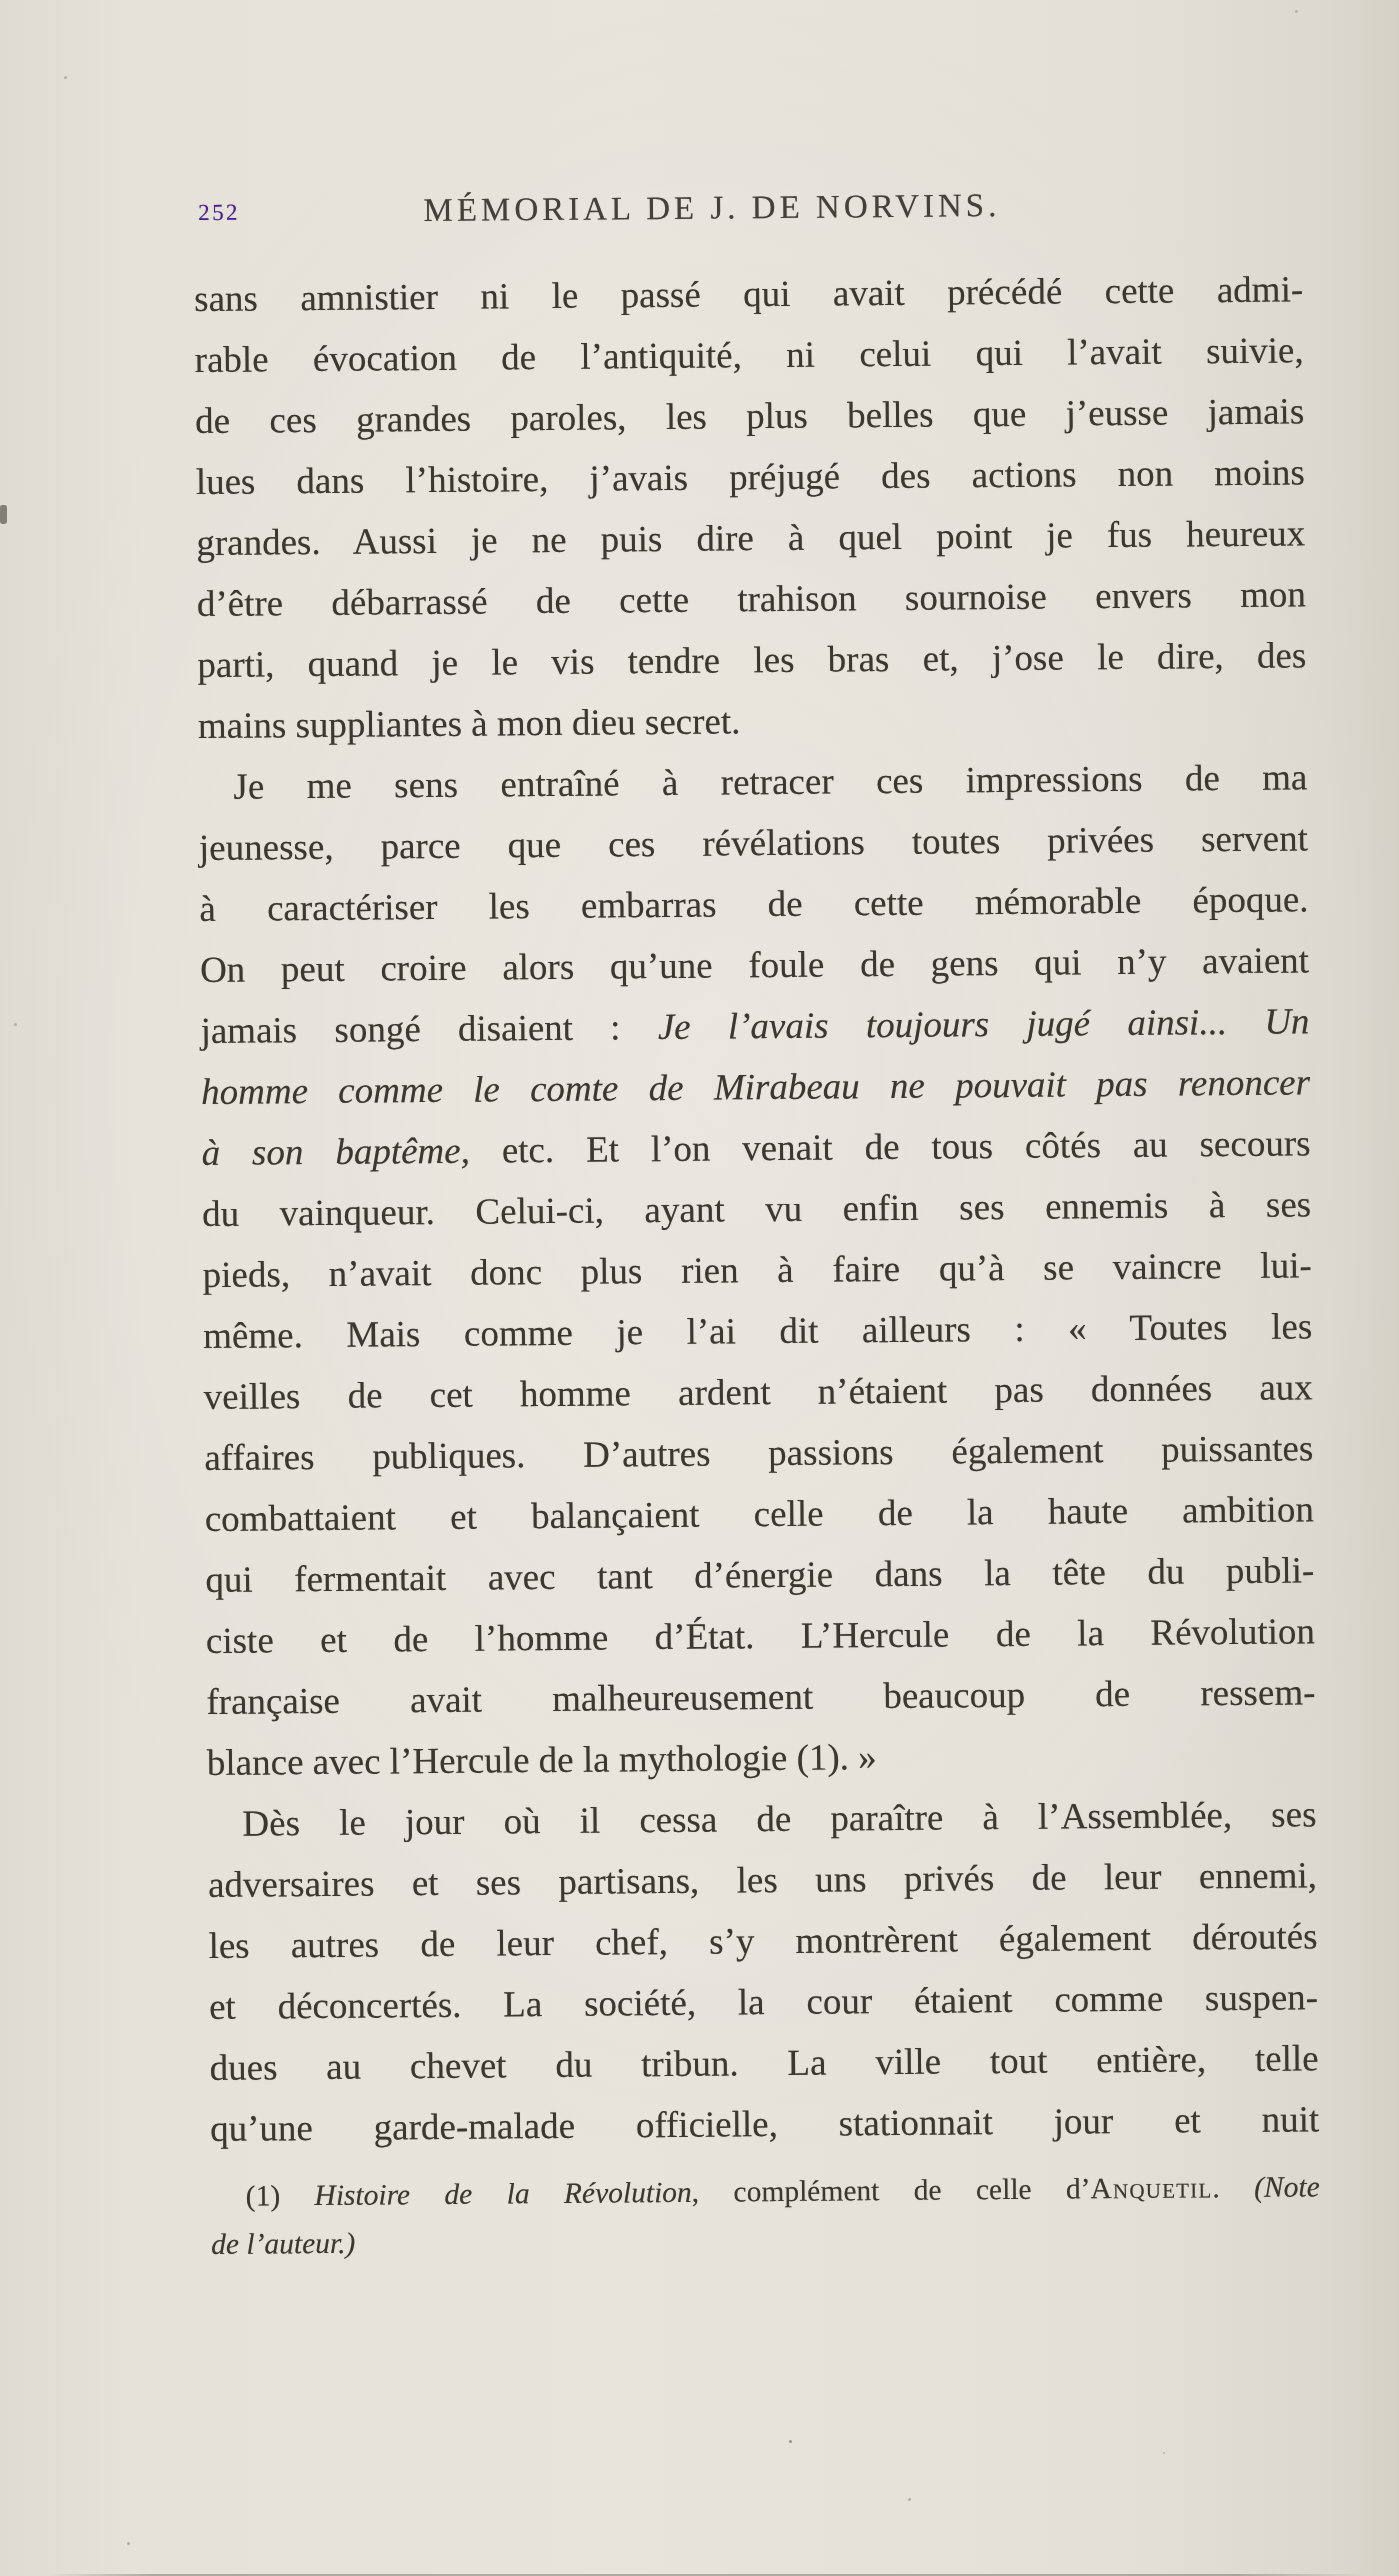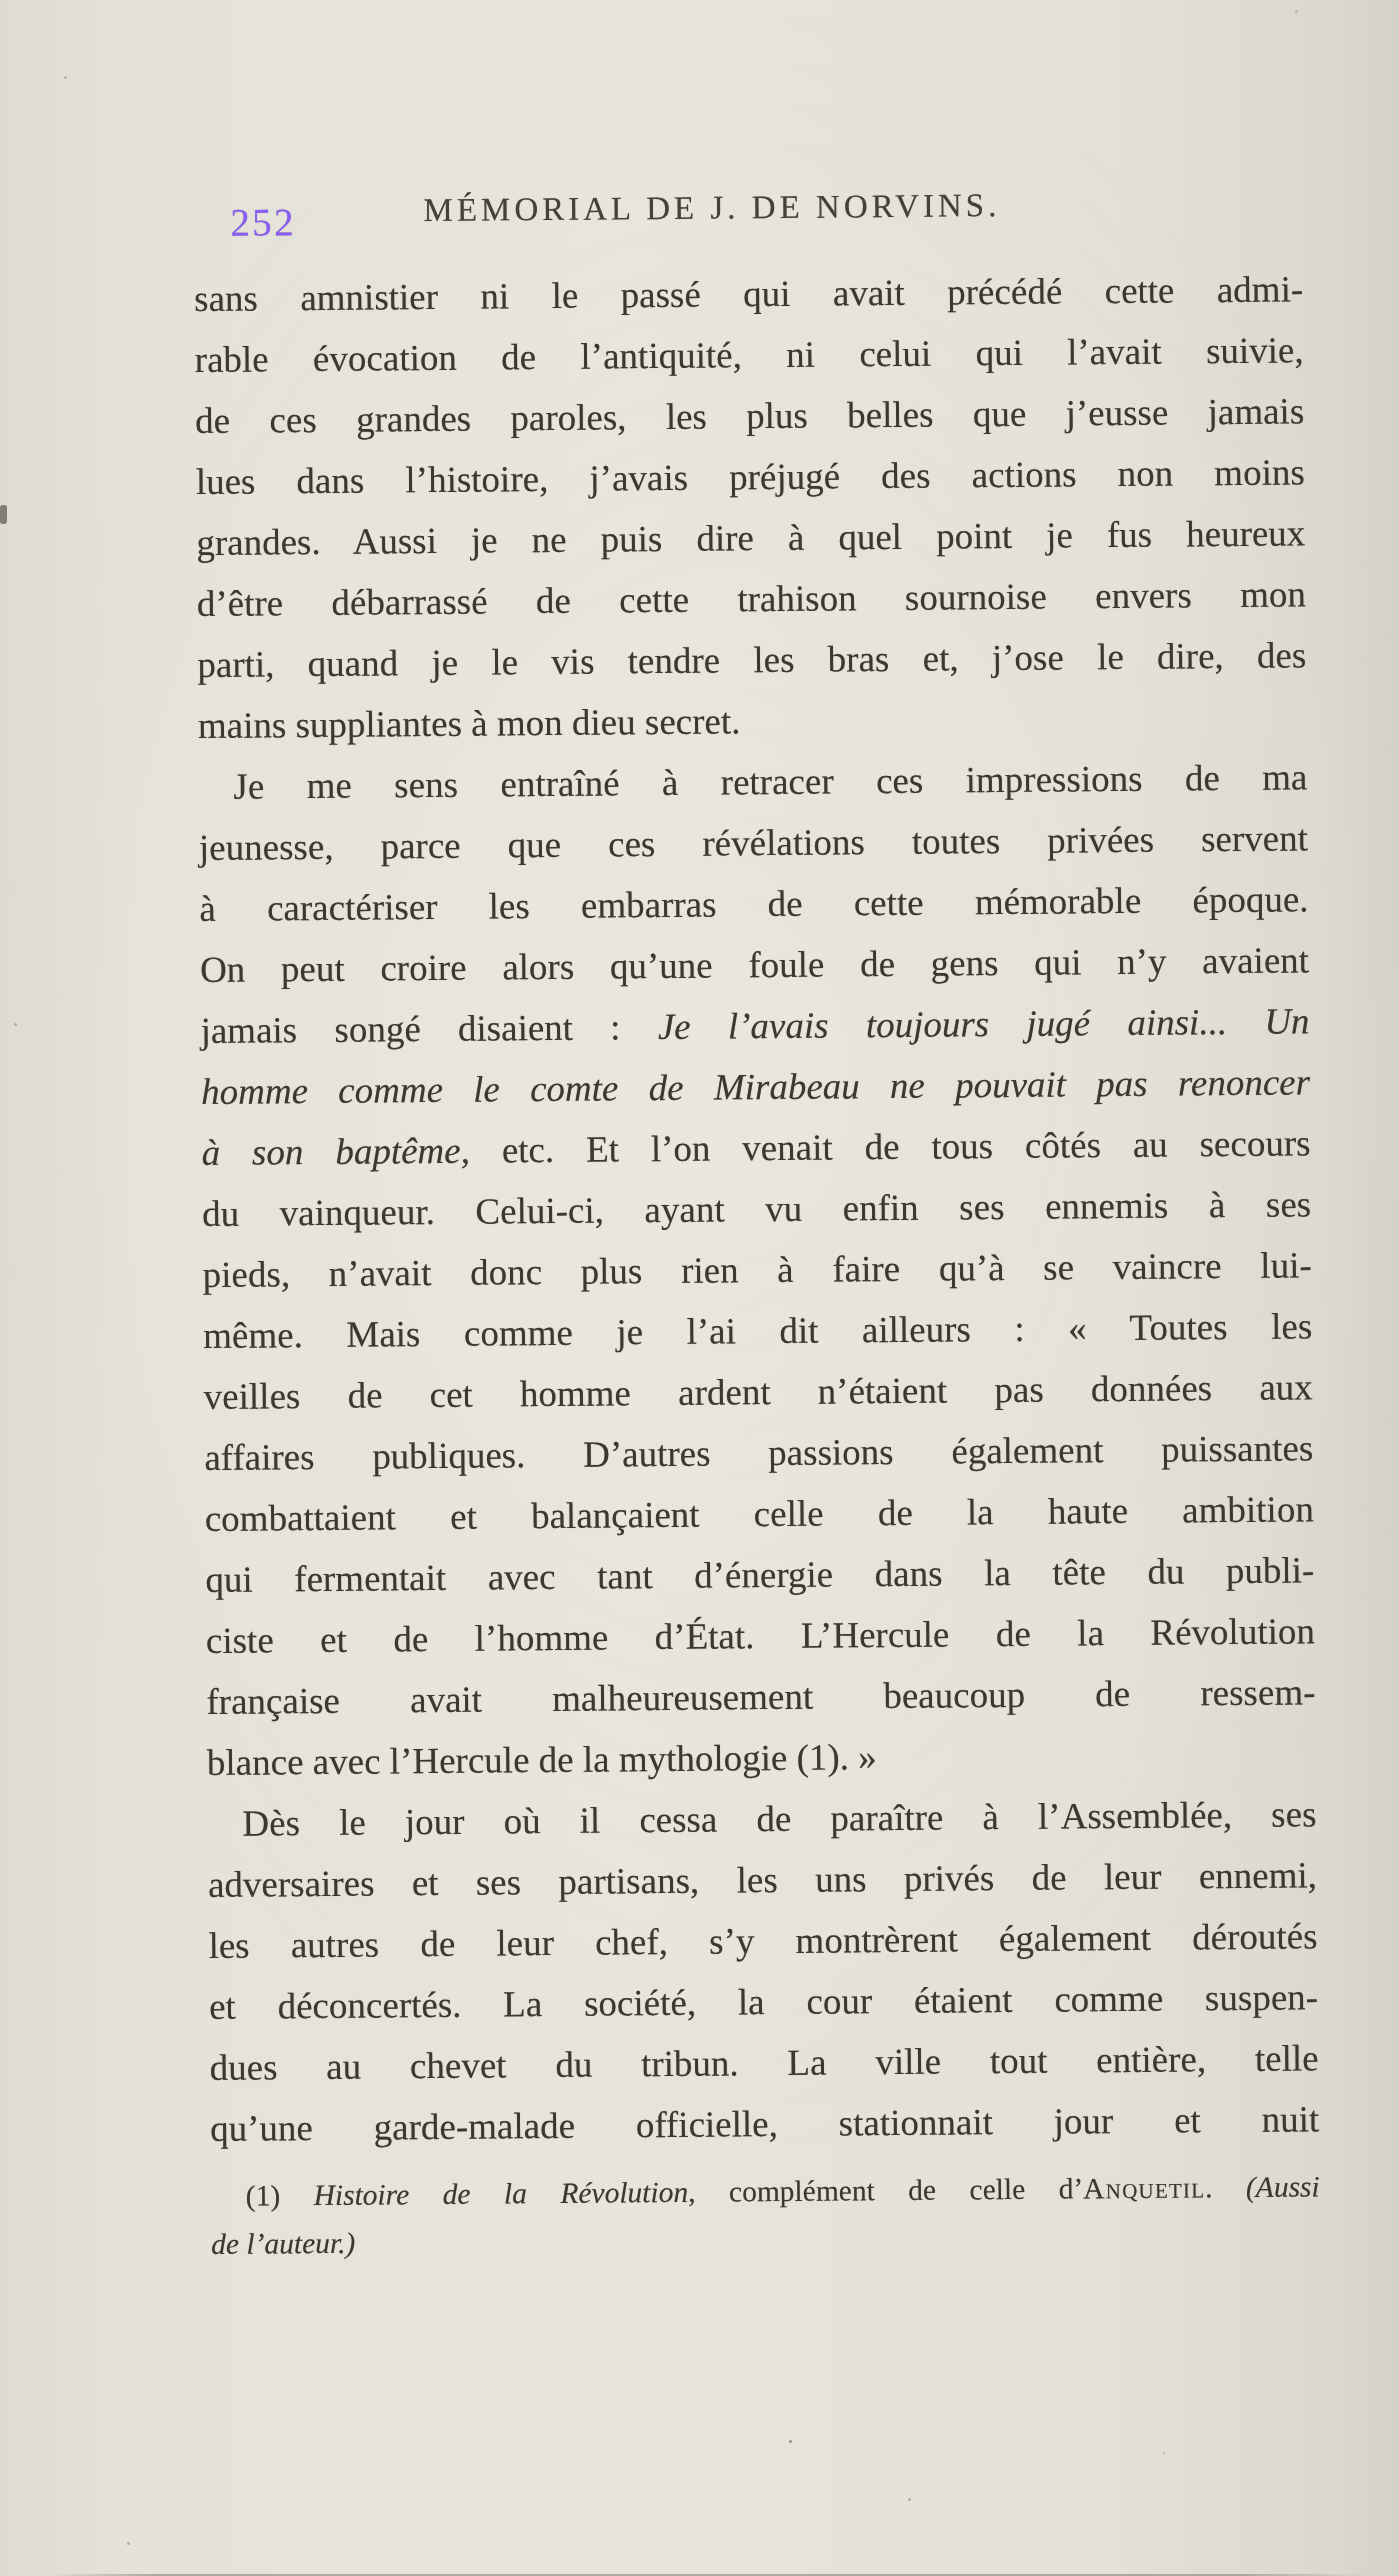--- a/index.html
+++ b/index.html
@@ -11,21 +11,21 @@
     font-family:"Liberation Serif","DejaVu Serif",serif;
     color:#3c382f;
   }
   .scan{
     position:absolute;inset:0;
     transform:rotate(-0.5deg);
     transform-origin:207px 1195px;
     text-shadow:0 0 0.8px rgba(55,48,38,0.45);
   }
   .pagehead{position:absolute;top:194px;left:202px;width:1109px;height:51px;}
-  .pagenum{position:absolute;left:4.8px;top:6.4px;font-size:39px;letter-spacing:2.4px;color:#8b5cf6;margin-left:32px;}
+  .pagenum{position:absolute;left:4.8px;top:6.4px;font-size:23px;letter-spacing:2.4px;color:#4c1d95;}
   .rtitle{display:block;text-align:center;font-size:33px;letter-spacing:4px;color:#45403a;
           transform:translateX(-36px);white-space:nowrap;}
   .bodytext{position:absolute;left:202px;top:268px;width:1109px;font-size:37px;line-height:61px;}
   .footnote{position:absolute;left:202px;top:2172px;width:1109px;font-size:29.5px;line-height:48px;}
   .tline{text-align:justify;text-align-last:justify;}
   .tline.nojust{text-align-last:left;}
   .tline.indent{text-indent:35px;}
   .it{font-style:italic;}
   .sc{font-variant:small-caps;letter-spacing:1.2px;}
   .speck{position:absolute;background:rgba(88,80,66,0.55);border-radius:50%;}
@@ -77,21 +77,21 @@
       <div class="tline"><span>française avait malheureusement beaucoup de ressem-</span></div>
       <div class="tline nojust"><span>blance avec l’Hercule de la mythologie (1). »</span></div>
       <div class="tline indent"><span>Dès le jour où il cessa de paraître à l’Assemblée, ses</span></div>
       <div class="tline"><span>adversaires et ses partisans, les uns privés de leur ennemi,</span></div>
       <div class="tline"><span>les autres de leur chef, s’y montrèrent également déroutés</span></div>
       <div class="tline"><span>et déconcertés. La société, la cour étaient comme suspen-</span></div>
       <div class="tline"><span>dues au chevet du tribun. La ville tout entière, telle</span></div>
       <div class="tline"><span>qu’une garde-malade officielle, stationnait jour et nuit</span></div>
     </div>
   <div class="footnote" id="footnote">
-      <div class="tline indent"><span>(1) </span><span class="it">Histoire de la Révolution</span><span>, complément de celle d’</span><span class="sc">Anquetil</span><span>. </span><span class="it">(Aussi</span></div>
+      <div class="tline indent"><span>(1) </span><span class="it">Histoire de la Révolution</span><span>, complément de celle d’</span><span class="sc">Anquetil</span><span>. </span><span class="it">(Note</span></div>
       <div class="tline nojust"><span class="it">de l’auteur.)</span></div>
     </div>
 </div>
 
 <div class="speck" id="speck-edge"></div>
 <div class="speck" id="speck-a"></div>
 <div class="speck" id="speck-b"></div>
 <div class="speck" id="speck-c"></div>
 <div class="speck" id="speck-d"></div>
 <div class="speck" id="speck-e"></div>

